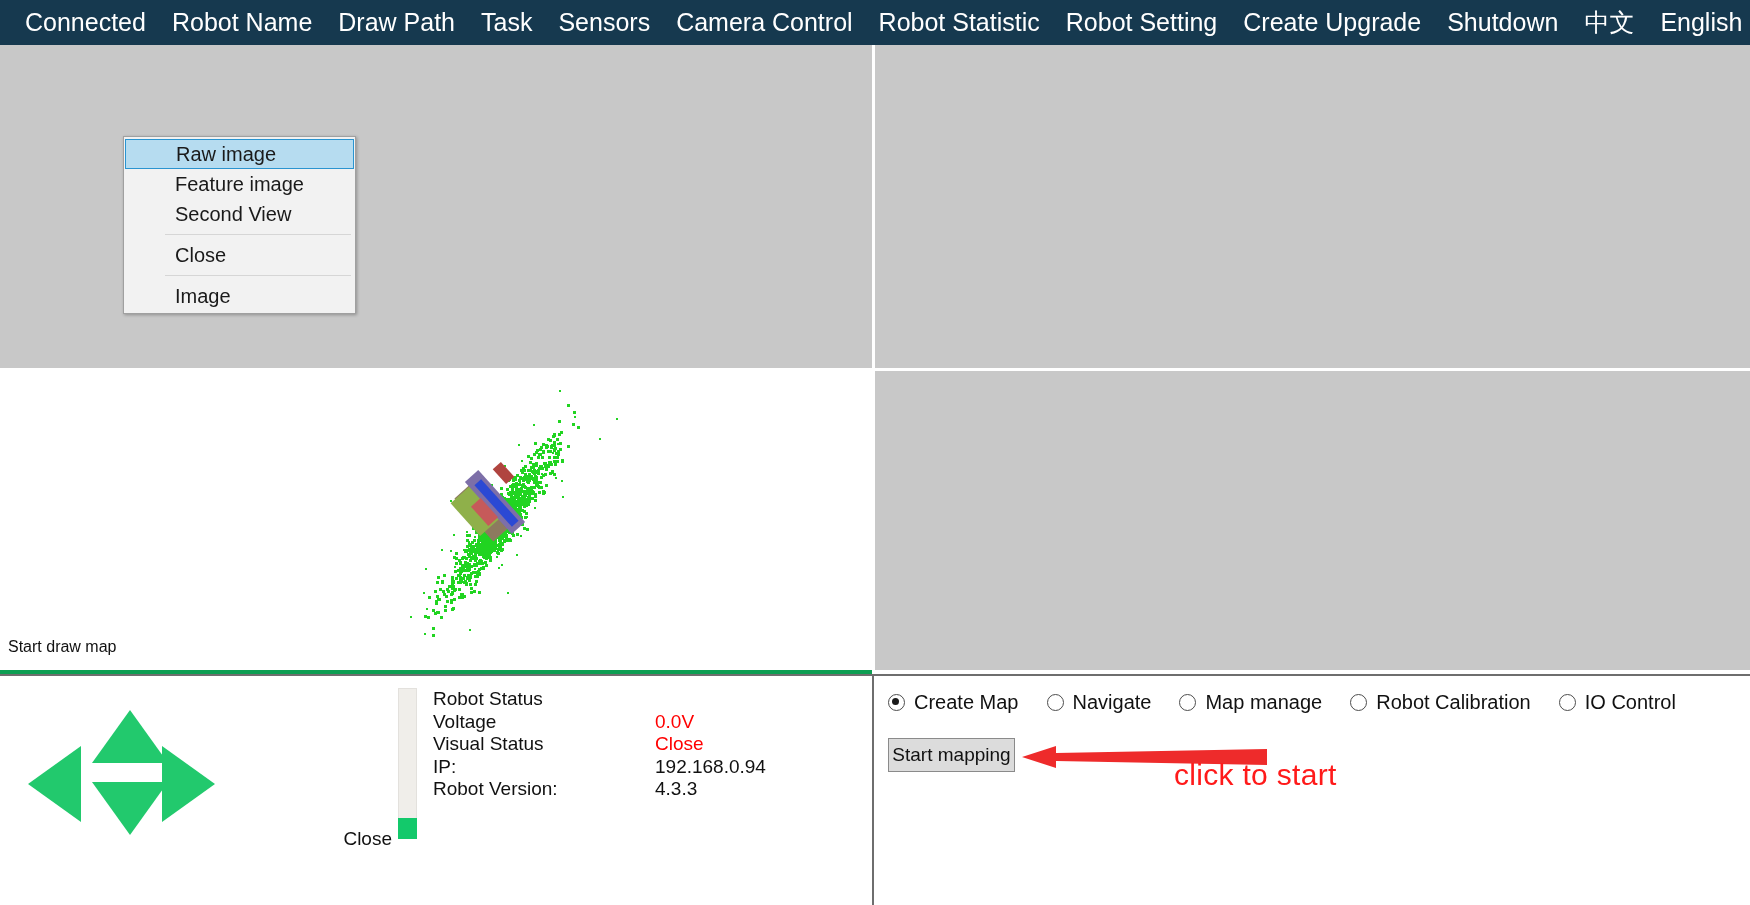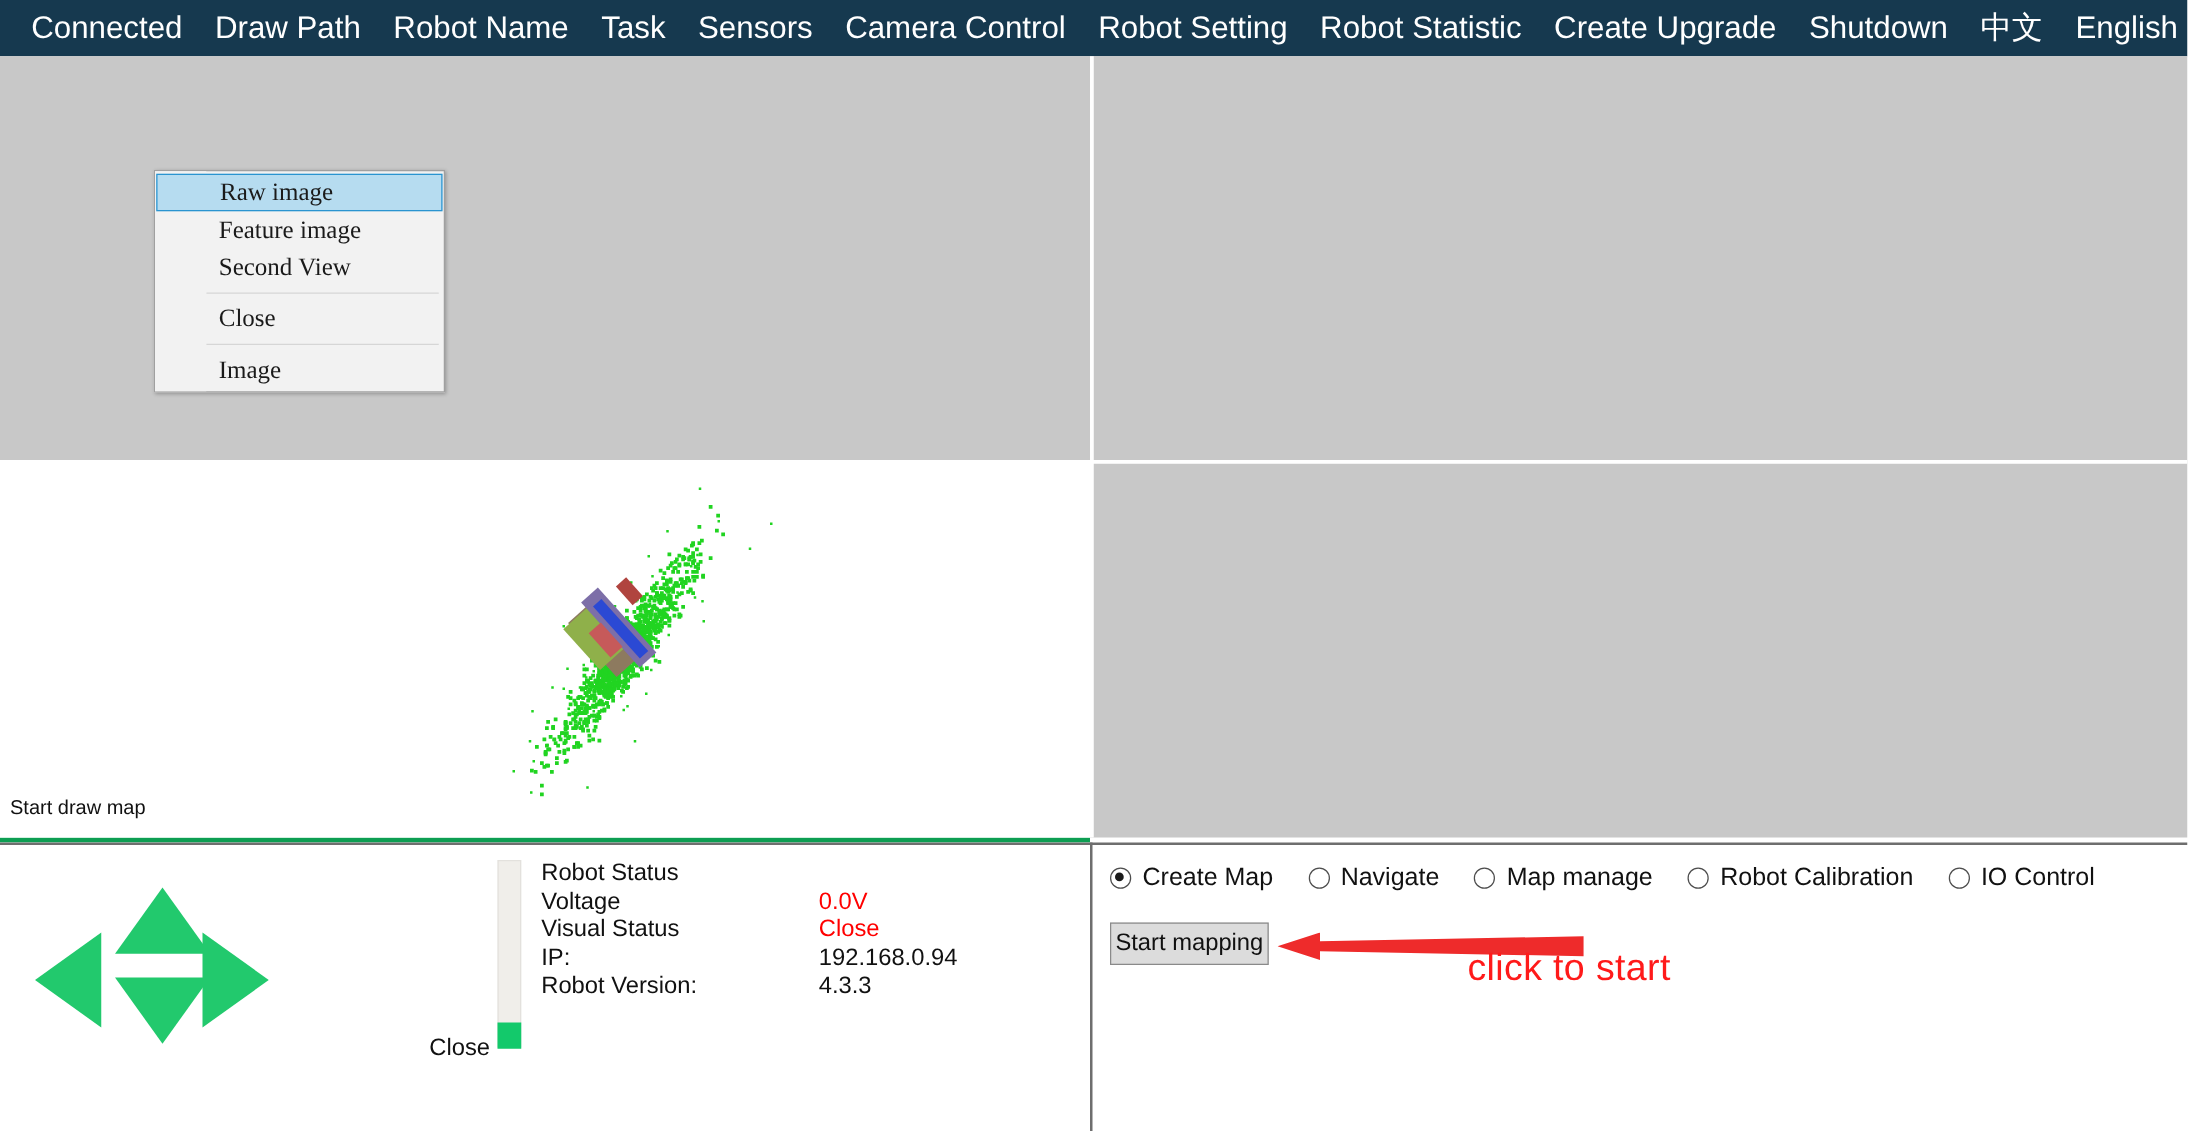--- a/index.html
+++ b/index.html
@@ -49,21 +49,21 @@
   #lower-row {
     display: flex;
     height: 235px;
     width: 100%;
   }
 
   
   .pane-gray {
     background: #c8c8c8;
   }
-  #cam-left   { width: 872px; height: 323px; position: relative; font-family: Liberation Serif, serif; }
+  #cam-left   { width: 872px; height: 323px; position: relative; }
   #cam-right  { width: 878px; height: 323px; border-left: 3px solid #ffffff; }
 
   #map-pane   { width: 872px; height: 302px; position: relative; background:#ffffff;
                 border-top: 3px solid #ffffff; }
   #right-gray { width: 878px; height: 302px; background: #c8c8c8;
                 border-left: 3px solid #ffffff; border-top: 3px solid #ffffff;}
 
   
   #ctx-menu {
     position: absolute;
@@ -285,27 +285,27 @@
     color: #ff1a1a;
     font-size: 30px;
     letter-spacing: 0.3px;
   }
 </style>
 </head>
 <body>
 
 <div id="menubar">
   <div class="menu-item">Connected</div>
+  <div class="menu-item">Robot Name</div>
   <div class="menu-item">Draw Path</div>
-  <div class="menu-item">Robot Name</div>
   <div class="menu-item">Task</div>
   <div class="menu-item">Sensors</div>
   <div class="menu-item">Camera Control</div>
+  <div class="menu-item">Robot Statistic</div>
   <div class="menu-item">Robot Setting</div>
-  <div class="menu-item">Robot Statistic</div>
   <div class="menu-item">Create Upgrade</div>
   <div class="menu-item">Shutdown</div>
   <div class="menu-item">中文</div>
   <div class="menu-item">English</div>
 </div>
 
 <div id="workspace">
 
   <div id="upper-row">
     <div id="cam-left" class="pane-gray">

